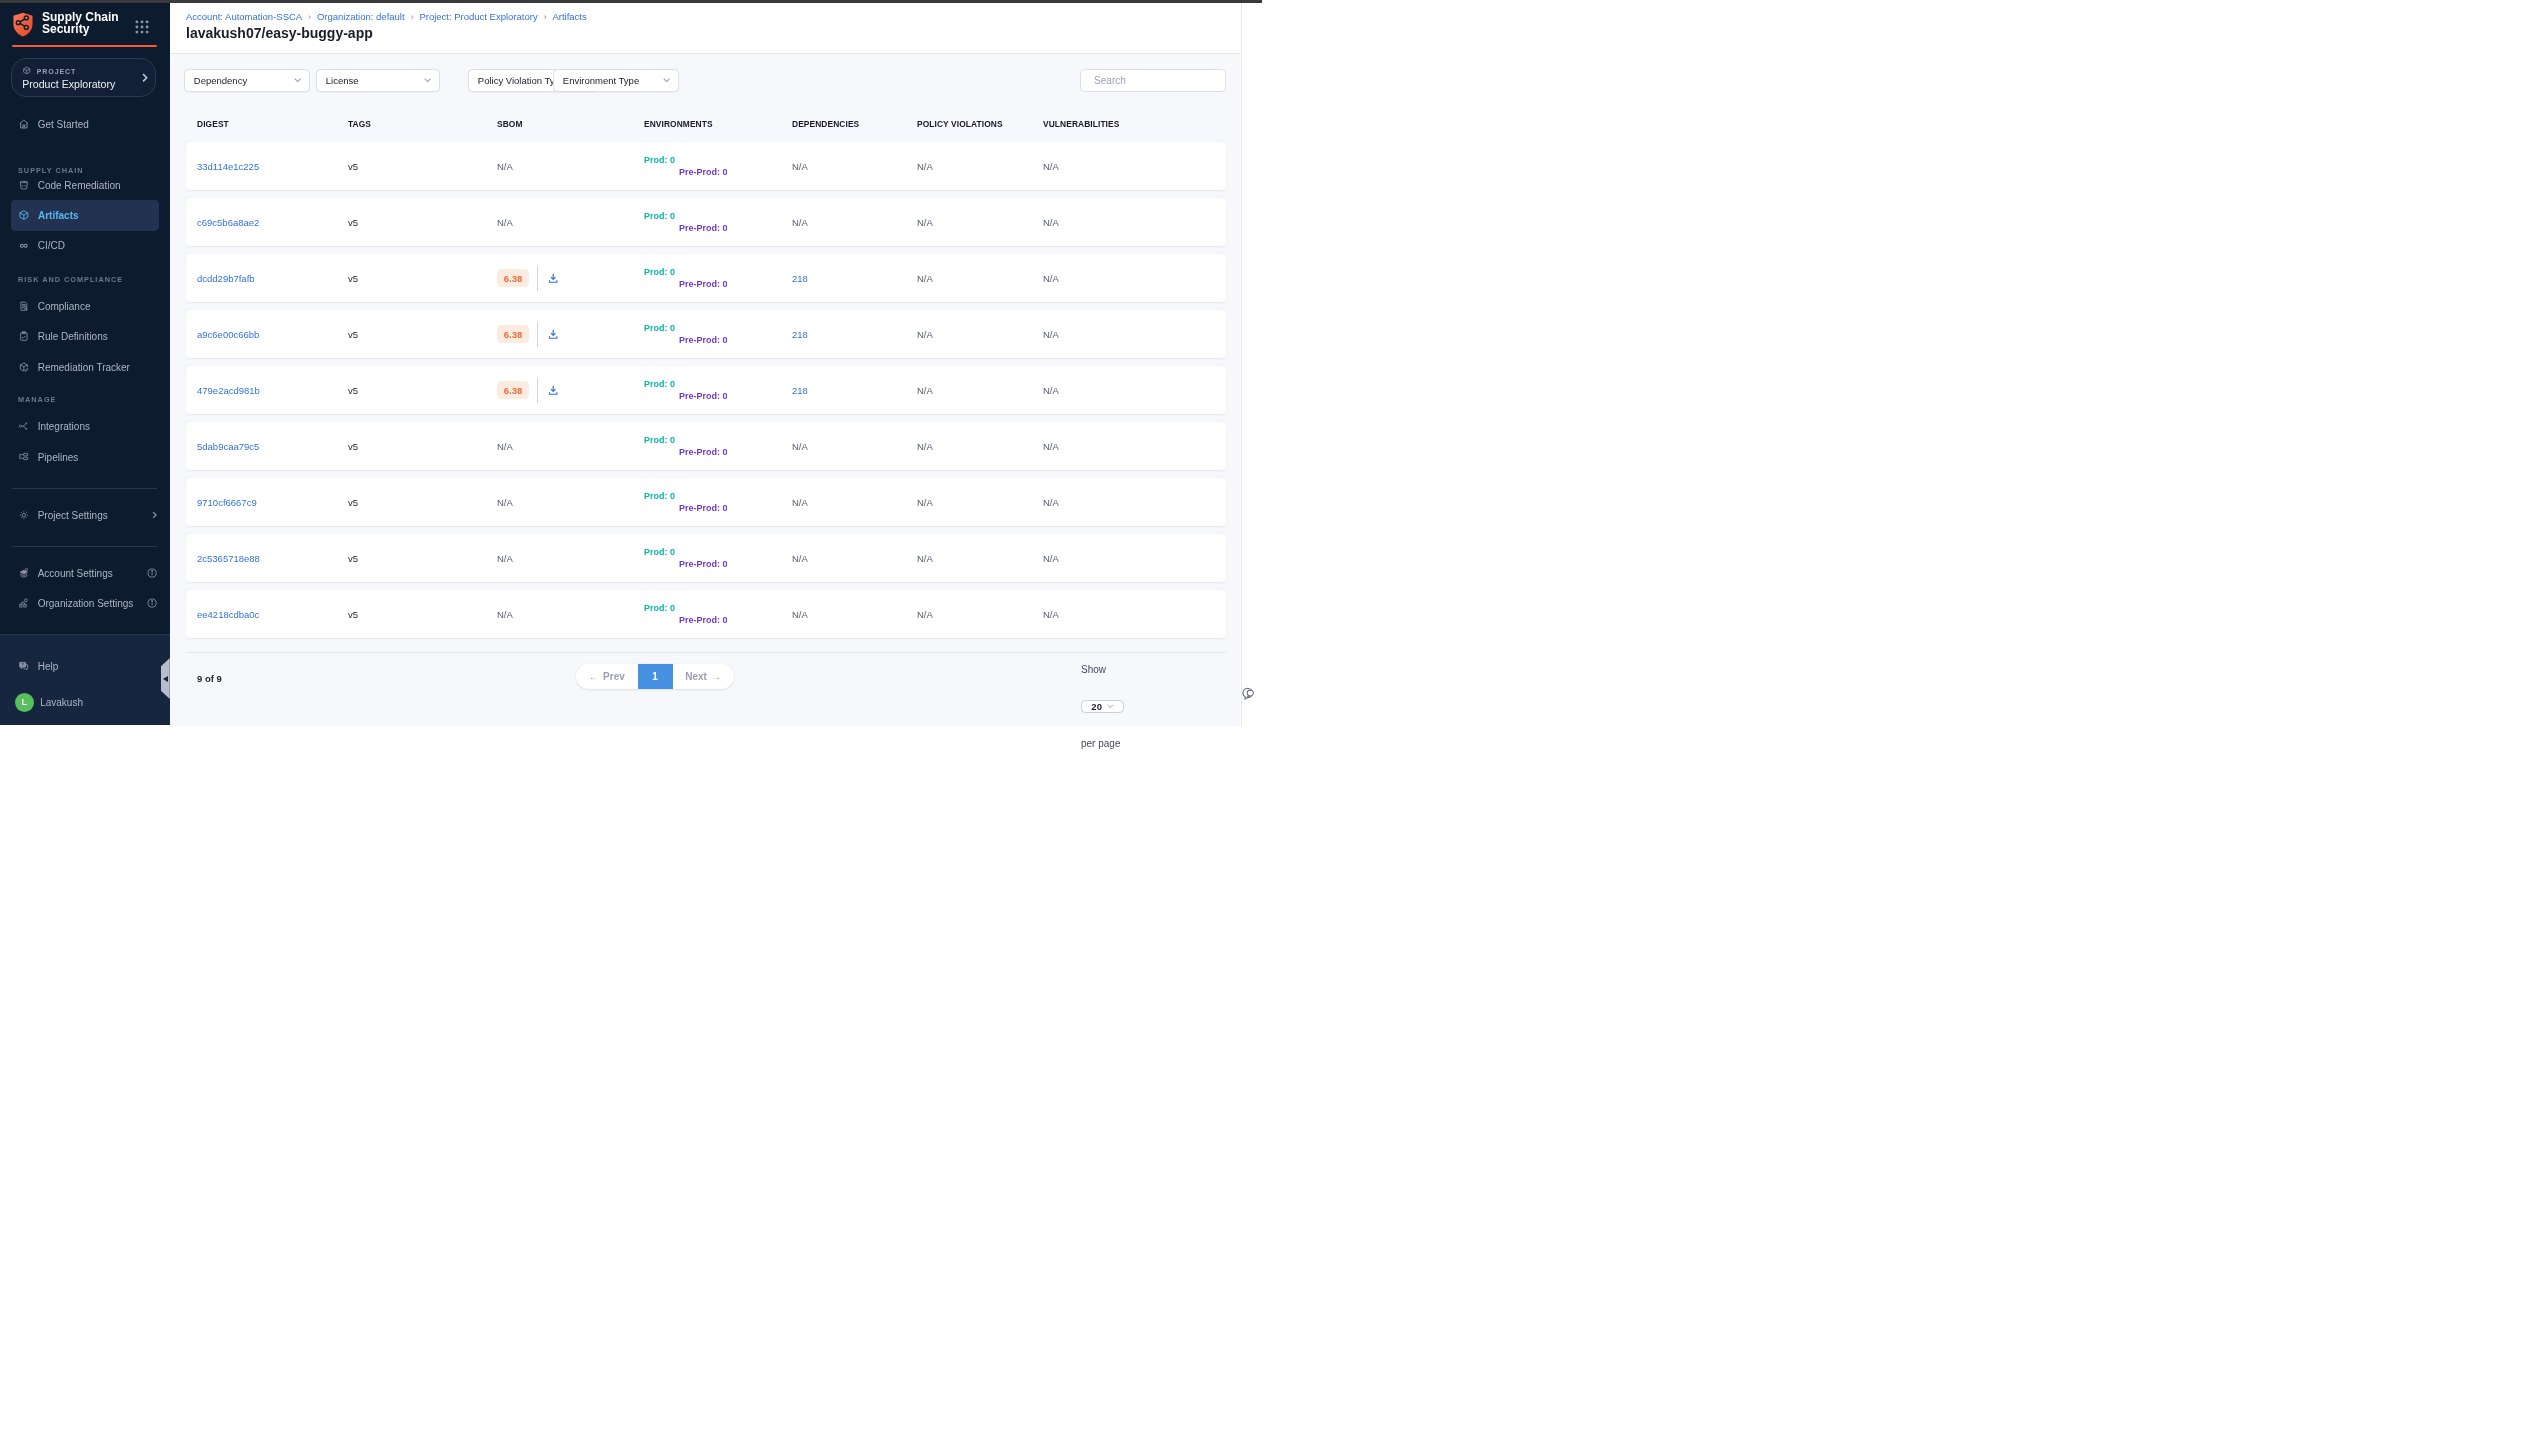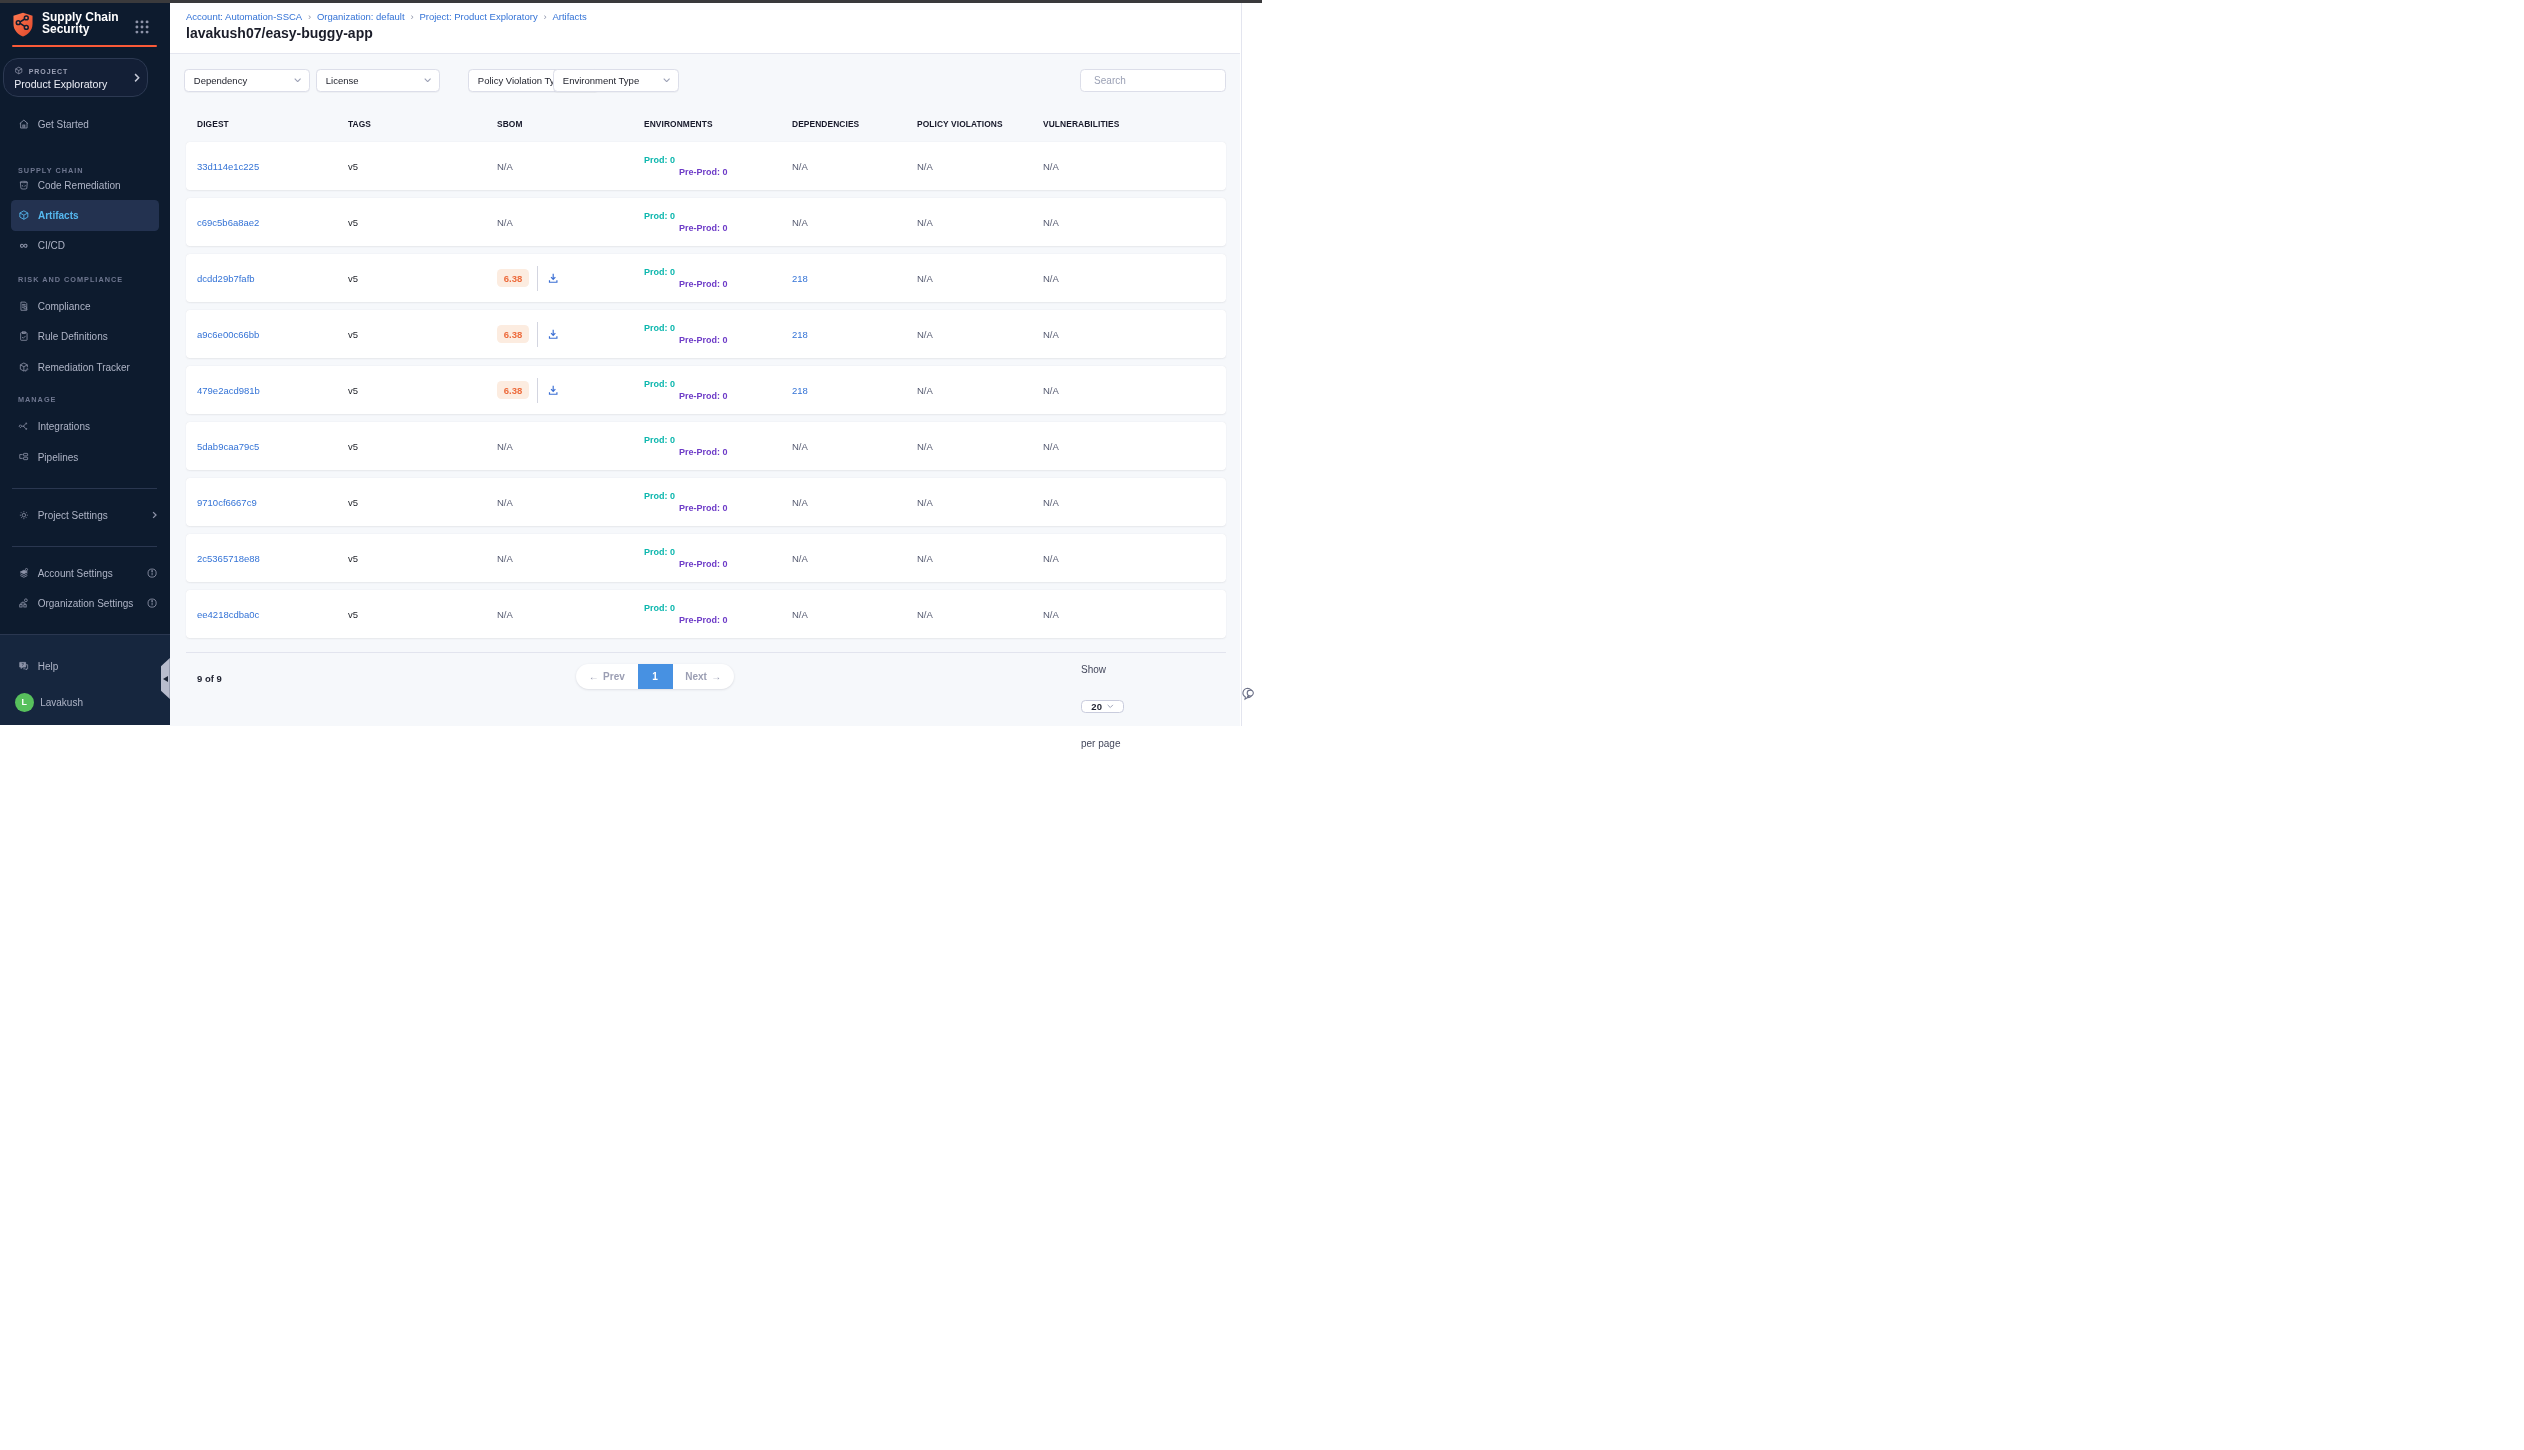--- a/index.html
+++ b/index.html
@@ -16,21 +16,21 @@
 
   
   .top-strip{left:0;top:0;width:1262px;height:2.9px;background:#3a3a3c;z-index:60;}
 
   
   .sidebar{left:0;top:0;width:170px;height:725px;background:var(--navy);z-index:40;color:#aeb4c6;}
   .side-logo{left:11.7px;top:12.4px;width:22px;height:25px;}
   .side-title{left:42px;top:12.4px;width:82px;font-size:12px;line-height:11.7px;font-weight:700;color:#fff;}
   .grid-icon{left:134px;top:19px;width:16px;height:16px;cursor:pointer;}
   .orange-line{left:11.7px;top:45px;width:145px;height:2.2px;background:var(--accent-orange);border-radius:1.5px;}
-  .project-card{left:3px;top:58px;width:145px;height:39px;background:var(--navy-card);
+  .project-card{left:11px;top:58px;width:145px;height:39px;background:var(--navy-card);
     border:0.7px solid #2c3952;border-radius:15px;cursor:pointer;}
   .project-label-row{position:absolute;left:10.2px;top:7.3px;display:flex;align-items:center;gap:5.1px;}
   .project-label{font-size:7px;font-weight:700;letter-spacing:0.9px;color:#9ba0b5;}
   .project-name{position:absolute;left:10.2px;top:19px;font-size:10.6px;color:#eceef6;}
   .project-chev{position:absolute;right:7.3px;top:14px;}
   .nav-item{left:0;width:170px;height:20.5px;display:flex;align-items:center;cursor:pointer;}
   .nav-item .nv-ic{width:11.7px;margin-left:18px;display:flex;justify-content:center;}
   .nav-item .nv-lab{margin-left:8px;font-size:10px;color:#aeb4c6;white-space:nowrap;}
   .nav-active{left:11px;width:148px;height:31px;background:#233250;border-radius:4.4px;
     display:flex;align-items:center;cursor:pointer;}

